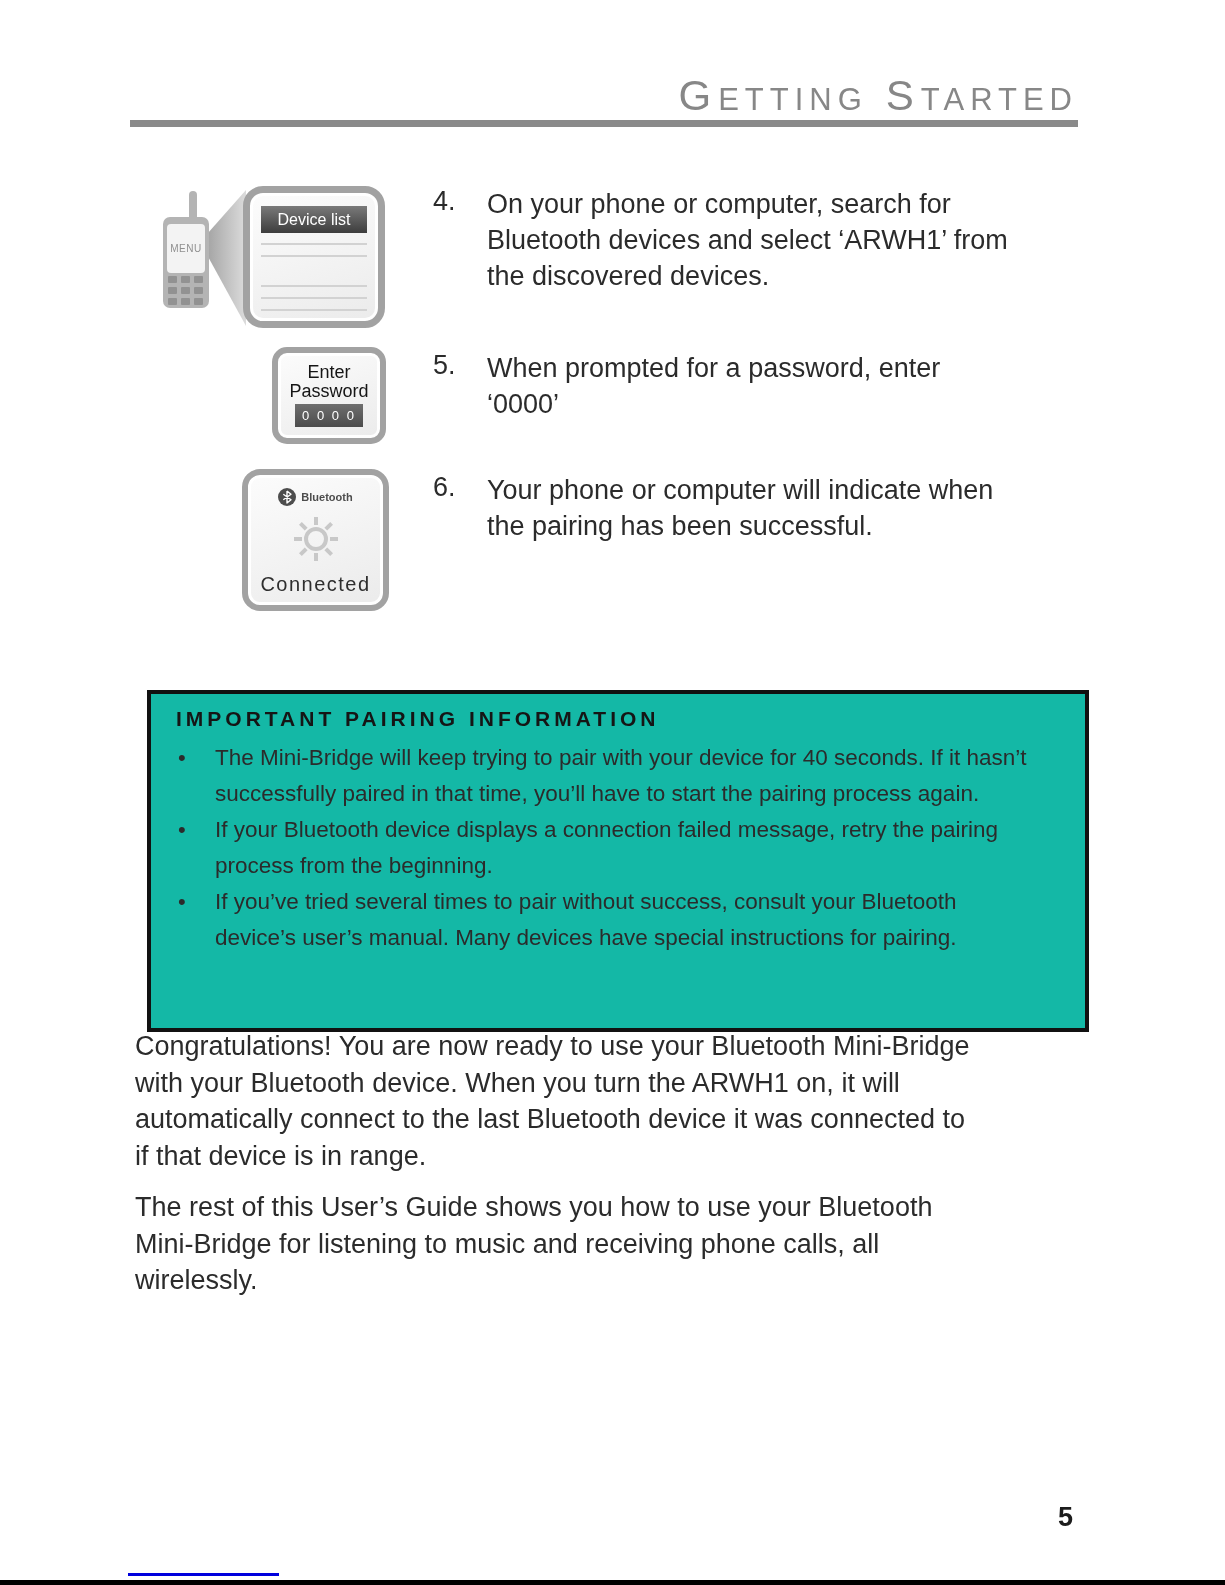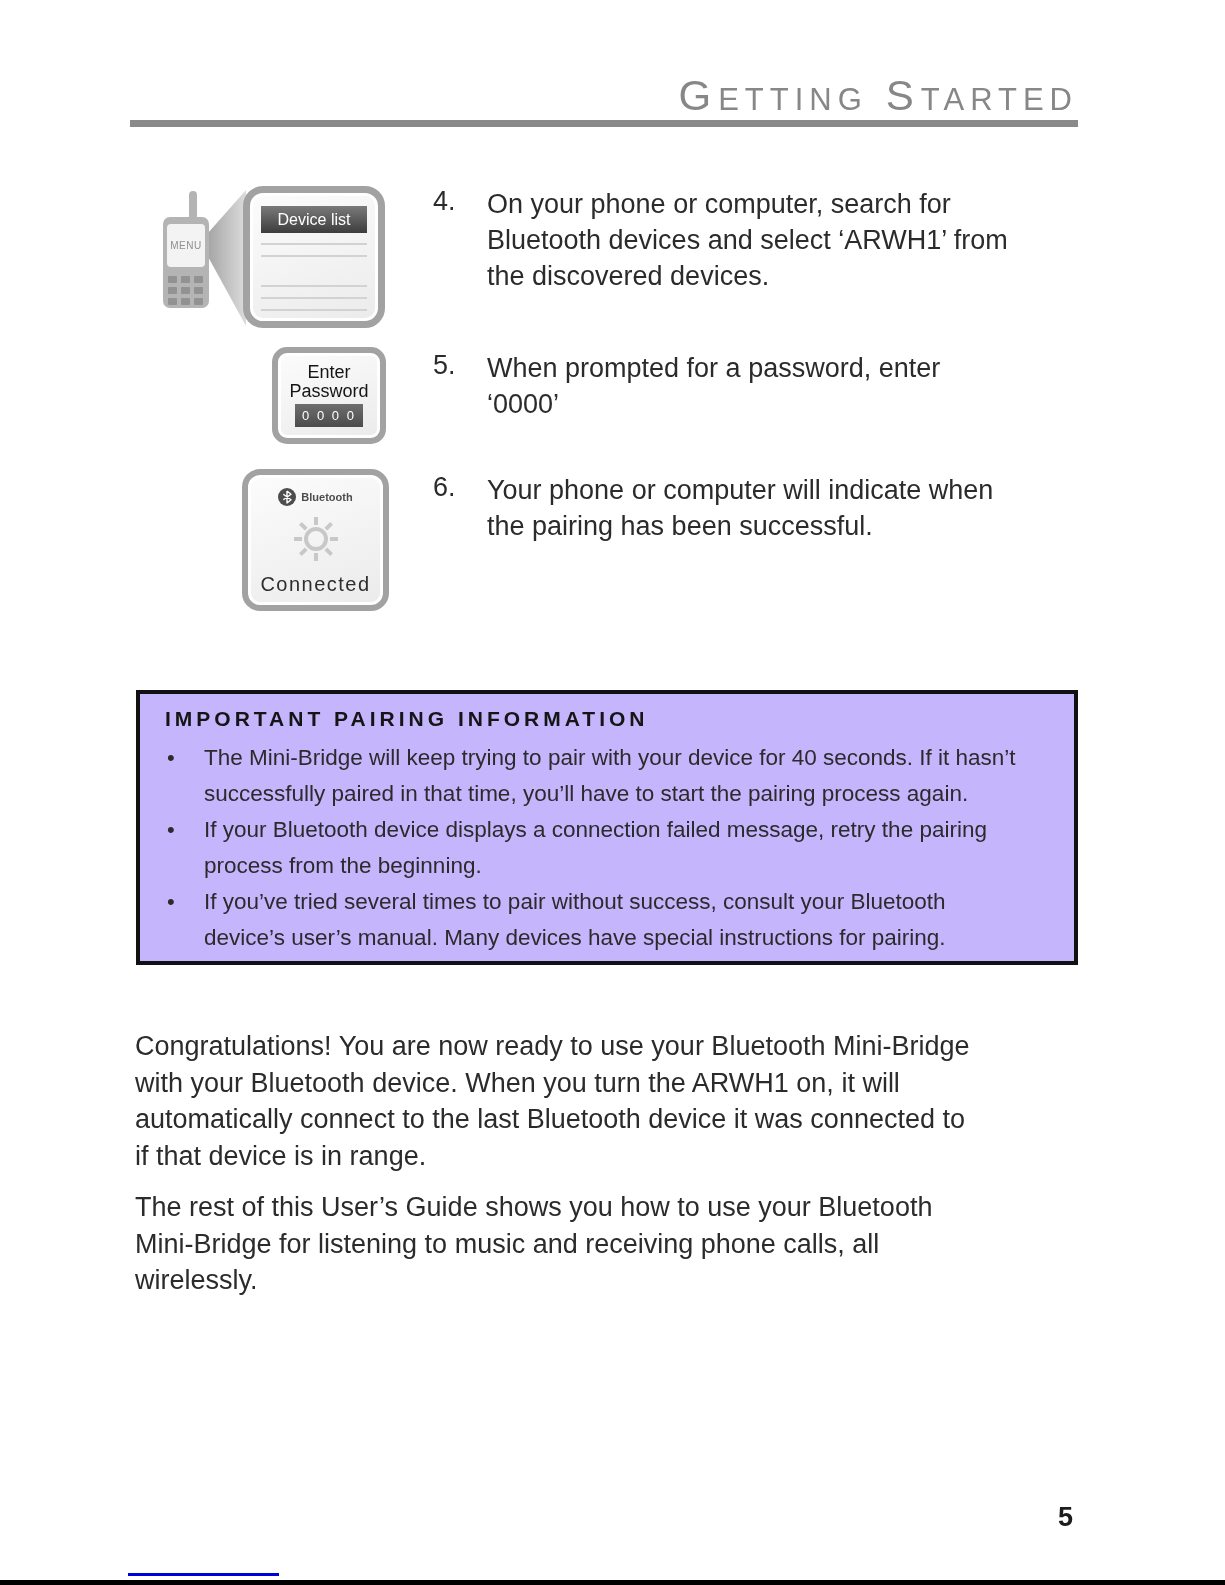--- a/index.html
+++ b/index.html
@@ -19,21 +19,21 @@
   .hgap { display:inline-block; width:18px; }
   .header-rule { position:absolute; top:120px; left:130px; width:948px; height:7px; background:#8a8a8a; }
 
   
   .step-num { position:absolute; left:433px; font-size:27px; color:#2b2b2b; }
   .step-lines { position:absolute; left:487px; font-size:27px; line-height:36px; color:#2b2b2b; white-space:nowrap; }
 
   
   .phone { position:absolute; left:163px; top:217px; width:46px; height:91px; background:#b4b4b4; border-radius:7px; z-index:3; }
   .antenna { position:absolute; left:26px; top:-26px; width:8px; height:30px; background:#b4b4b4; border-radius:4px 4px 0 0; }
-  .phone-screen { position:absolute; left:4px; top:7px; width:38px; height:43px; background:#f3f3f3; border-radius:4px;
+  .phone-screen { position:absolute; left:4px; top:7px; width:38px; height:49px; background:#f3f3f3; border-radius:4px;
                   display:flex; align-items:center; justify-content:center; }
   .phone-screen span { font-size:10px; color:#8f8f8f; letter-spacing:0.5px; }
   .keypad { position:absolute; left:5px; top:59px; width:36px; display:grid; grid-template-columns:repeat(3,9px); grid-auto-rows:7px; gap:4px; }
   .key { background:#929292; border-radius:1px; }
   .beam { position:absolute; left:200px; top:188px; z-index:1; }
 
   
   .illus-box { position:absolute; border:6px solid #a2a2a2; background:linear-gradient(160deg,#fcfcfc 0%,#ebebeb 100%);
                box-shadow:inset 0 0 0 3px rgba(255,255,255,0.95); z-index:2; }
   .devicelist-box { left:243px; top:186px; width:142px; height:142px; border-width:7px; border-radius:20px; }
@@ -49,21 +49,21 @@
   .pw-digits span { color:#ffffff; font-size:13px; letter-spacing:2px; }
 
   .connected-box { left:242px; top:469px; width:147px; height:142px; border-radius:18px; }
   .bt-row { position:absolute; top:13px; left:0; right:0; display:flex; align-items:center; justify-content:center; gap:5px; }
   .bt-badge { width:18px; height:18px; border-radius:50%; background:#4d4d4d; display:flex; align-items:center; justify-content:center; }
   .bt-label { font-size:11px; font-weight:bold; color:#4d4d4d; }
   .sun-wrap { position:absolute; top:33px; left:50%; transform:translateX(-50%); }
   .connected-label { position:absolute; bottom:9px; left:0; right:0; text-align:center; font-size:20px; color:#2e2e2e; letter-spacing:1.5px; }
 
   
-  .note-box { position:absolute; left:136px; top:690px; width:942px; height:275px; border:4px solid #111111; background:#c4b5fd; }
+  .note-box { position:absolute; left:147px; top:690px; width:942px; height:342px; border:4px solid #111111; background:#14b8a6; }
   .note-heading { position:absolute; left:25px; top:13px; font-size:21px; font-weight:bold; letter-spacing:4px; color:#151515; white-space:nowrap; }
   .note-bullets { position:absolute; left:27px; top:46px; }
   .bullet { display:flex; }
   .bullet-marker { width:37px; font-size:22px; line-height:36px; color:#2b2b2b; }
   .bullet-lines div { font-size:22.5px; line-height:36px; color:#2b2b2b; white-space:nowrap; }
 
   
   .para { position:absolute; left:135px; font-size:27px; line-height:36.5px; color:#2b2b2b; }
   .para div { white-space:nowrap; }
   .para-1 { top:1028px; }

